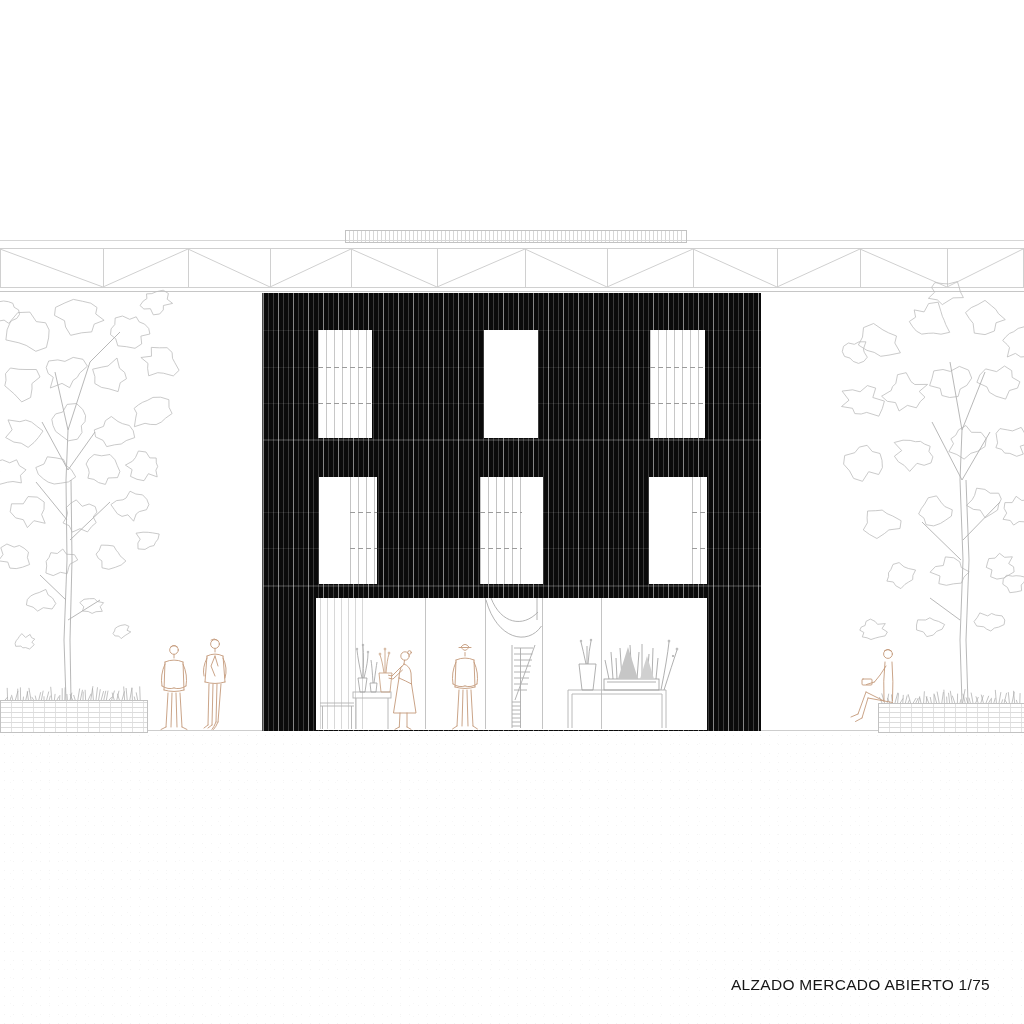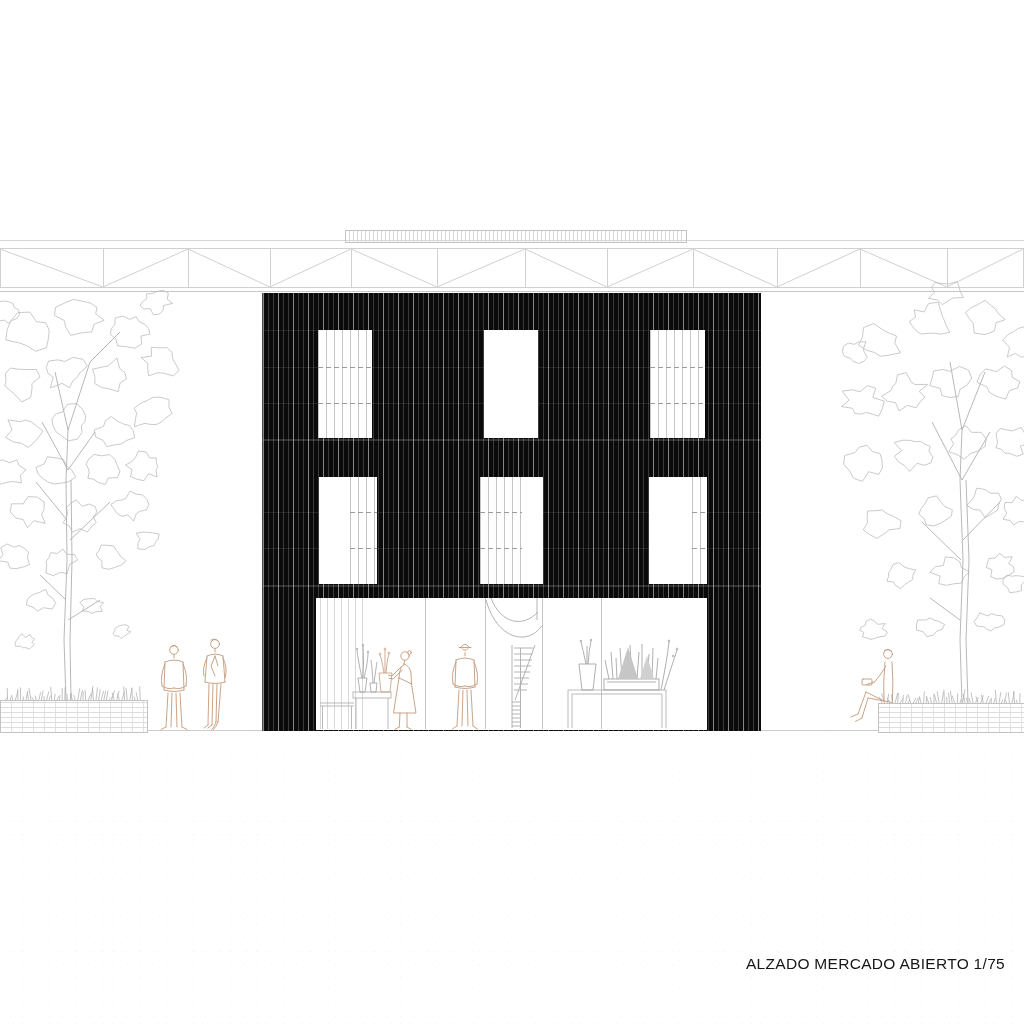--- a/index.html
+++ b/index.html
@@ -38,22 +38,22 @@
   #storefront{position:absolute;left:53px;top:305px;width:391px;height:132px;background:#ffffff;}
 
   
   .planter{border:1px solid #c2c2c2;background:#ffffff;
     background-image:
       repeating-linear-gradient(0deg,transparent 0 4px,#dcdcdc 4px 5px),
       repeating-linear-gradient(90deg,transparent 0 10px,#e2e2e2 10px 11px);}
   #planter-left{left:0;top:700px;width:146px;height:31px;}
   #planter-right{left:878px;top:703px;width:146px;height:28px;border-right:none;}
 
-  #title{left:0;top:955px;width:990px;text-align:right;font-size:15.5px;
-         letter-spacing:.3px;color:#161616;padding-left:15px;}
+  #title{left:0;top:976px;width:990px;text-align:right;font-size:15.5px;
+         letter-spacing:.3px;color:#161616;}
 </style>
 </head>
 <body>
 
 <div id="canvas">
 
   <div class="abs" id="ground-texture"></div>
 
   <svg class="abs" id="truss-svg" style="left:0;top:226px" width="1024" height="70" viewBox="0 226 1024 70">
       <g stroke="#d0d0d0" stroke-width="1" fill="none">

